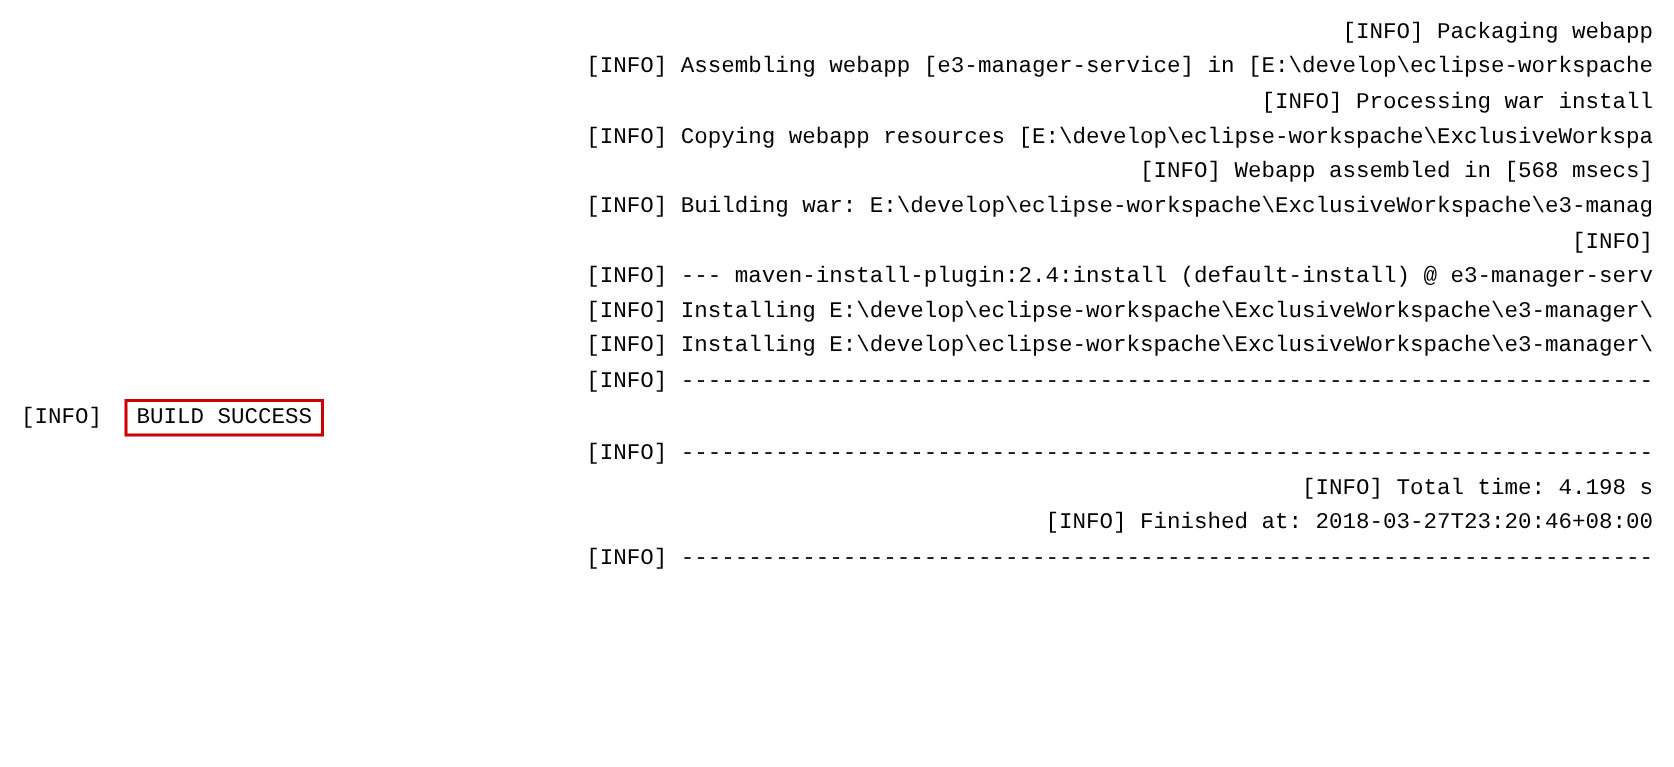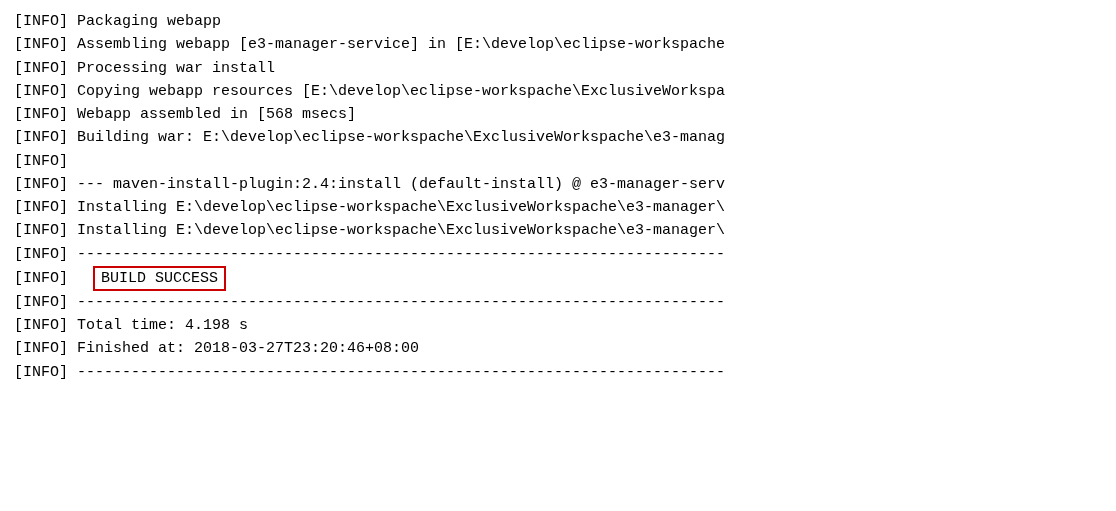--- a/index.html
+++ b/index.html
@@ -14,20 +14,21 @@
       font-size: 15px;
       color: #000000;
       width: 1116px;
       min-height: 511px;
       padding: 10px 14px;
       line-height: 1.55;
     }
 
     .log-container {
       width: 100%;
+      text-align: right;
     }
 
     .log-line {
       white-space: pre;
       display: block;
     }
 
     .build-success-line {
       display: flex;
       align-items: center;
@@ -35,21 +36,21 @@
     }
 
     .build-success-box {
       display: inline-block;
       border: 2px solid #cc0000;
       padding: 0px 6px;
       color: #000000;
       font-family: 'Courier New', Courier, monospace;
       font-size: 15px;
       line-height: 1.4;
-      margin-left: 16px;
+      margin-left: 6px;
     }
   </style>
 </head>
 <body>
 
 <div class="log-container">
   <span class="log-line">[INFO] Packaging webapp</span>
   <span class="log-line">[INFO] Assembling webapp [e3-manager-service] in [E:\develop\eclipse-workspache</span>
   <span class="log-line">[INFO] Processing war install</span>
   <span class="log-line">[INFO] Copying webapp resources [E:\develop\eclipse-workspache\ExclusiveWorkspa</span>

